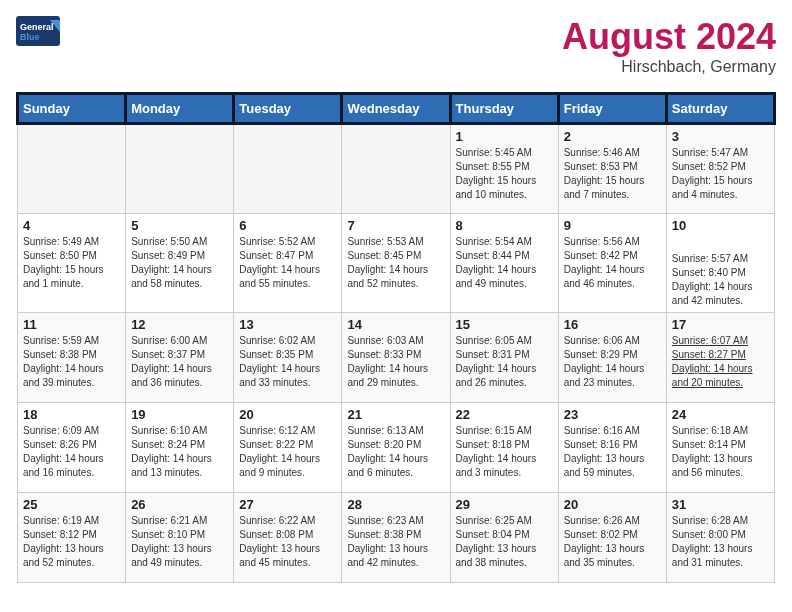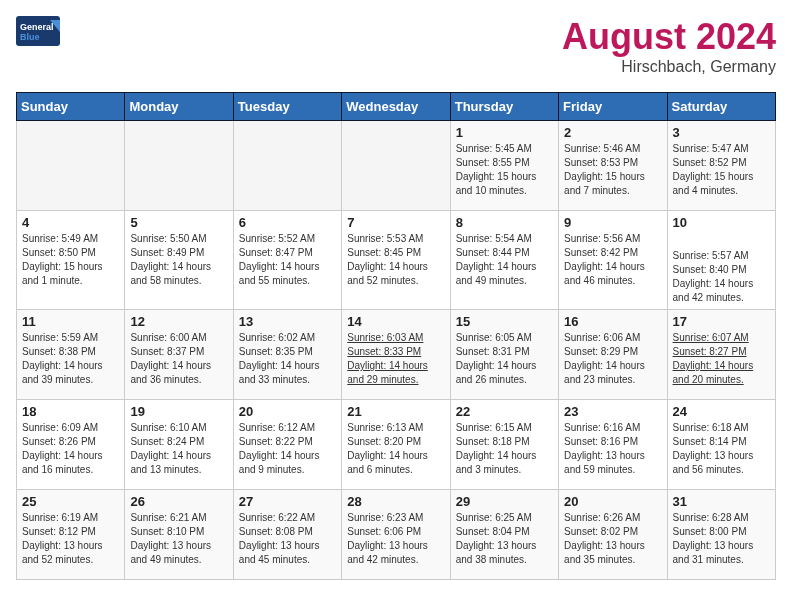--- a/index.html
+++ b/index.html
@@ -39,21 +39,21 @@
       font-size: 11px;
     }
     thead tr {
       background: #2e6db4;
       color: #fff;
     }
     thead th {
       padding: 6px 4px;
       font-size: 13px;
       font-weight: bold;
-      border: 1px solid #0f172a;
+      border: 3px solid #0f172a;
       text-align: left;
     }
     tbody tr {
       vertical-align: top;
     }
     tbody td {
       border: 1px solid #ccc;
       padding: 4px 5px;
       min-height: 80px;
       height: 90px;
@@ -194,21 +194,21 @@
 Daylight: 14 hours and 36 minutes.</div>
         </td>
         <td>
           <span class="day-num">13</span>
           <div class="day-info" style="white-space: pre-line;">Sunrise: 6:02 AM
 Sunset: 8:35 PM
 Daylight: 14 hours and 33 minutes.</div>
         </td>
         <td>
           <span class="day-num">14</span>
-          <div class="day-info" style="white-space: pre-line; text-decoration: underline;">Sunrise: 6:03 AM
+          <div class="day-info" style="white-space: pre-line;">Sunrise: 6:03 AM
 Sunset: 8:33 PM
 Daylight: 14 hours and 29 minutes.</div>
         </td>
         <td>
           <span class="day-num">15</span>
           <div class="day-info" style="white-space: pre-line;">Sunrise: 6:05 AM
 Sunset: 8:31 PM
 Daylight: 14 hours and 26 minutes.</div>
         </td>
         <td>
@@ -283,21 +283,21 @@
         </td>
         <td>
           <span class="day-num">27</span>
           <div class="day-info" style="white-space: pre-line;">Sunrise: 6:22 AM
 Sunset: 8:08 PM
 Daylight: 13 hours and 45 minutes.</div>
         </td>
         <td>
           <span class="day-num">28</span>
           <div class="day-info" style="white-space: pre-line;">Sunrise: 6:23 AM
-Sunset: 6:06 PM
+Sunset: 8:38 PM
 Daylight: 13 hours and 42 minutes.</div>
         </td>
         <td>
           <span class="day-num">29</span>
           <div class="day-info" style="white-space: pre-line;">Sunrise: 6:25 AM
 Sunset: 8:04 PM
 Daylight: 13 hours and 38 minutes.</div>
         </td>
         <td>
           <span class="day-num">20</span>

